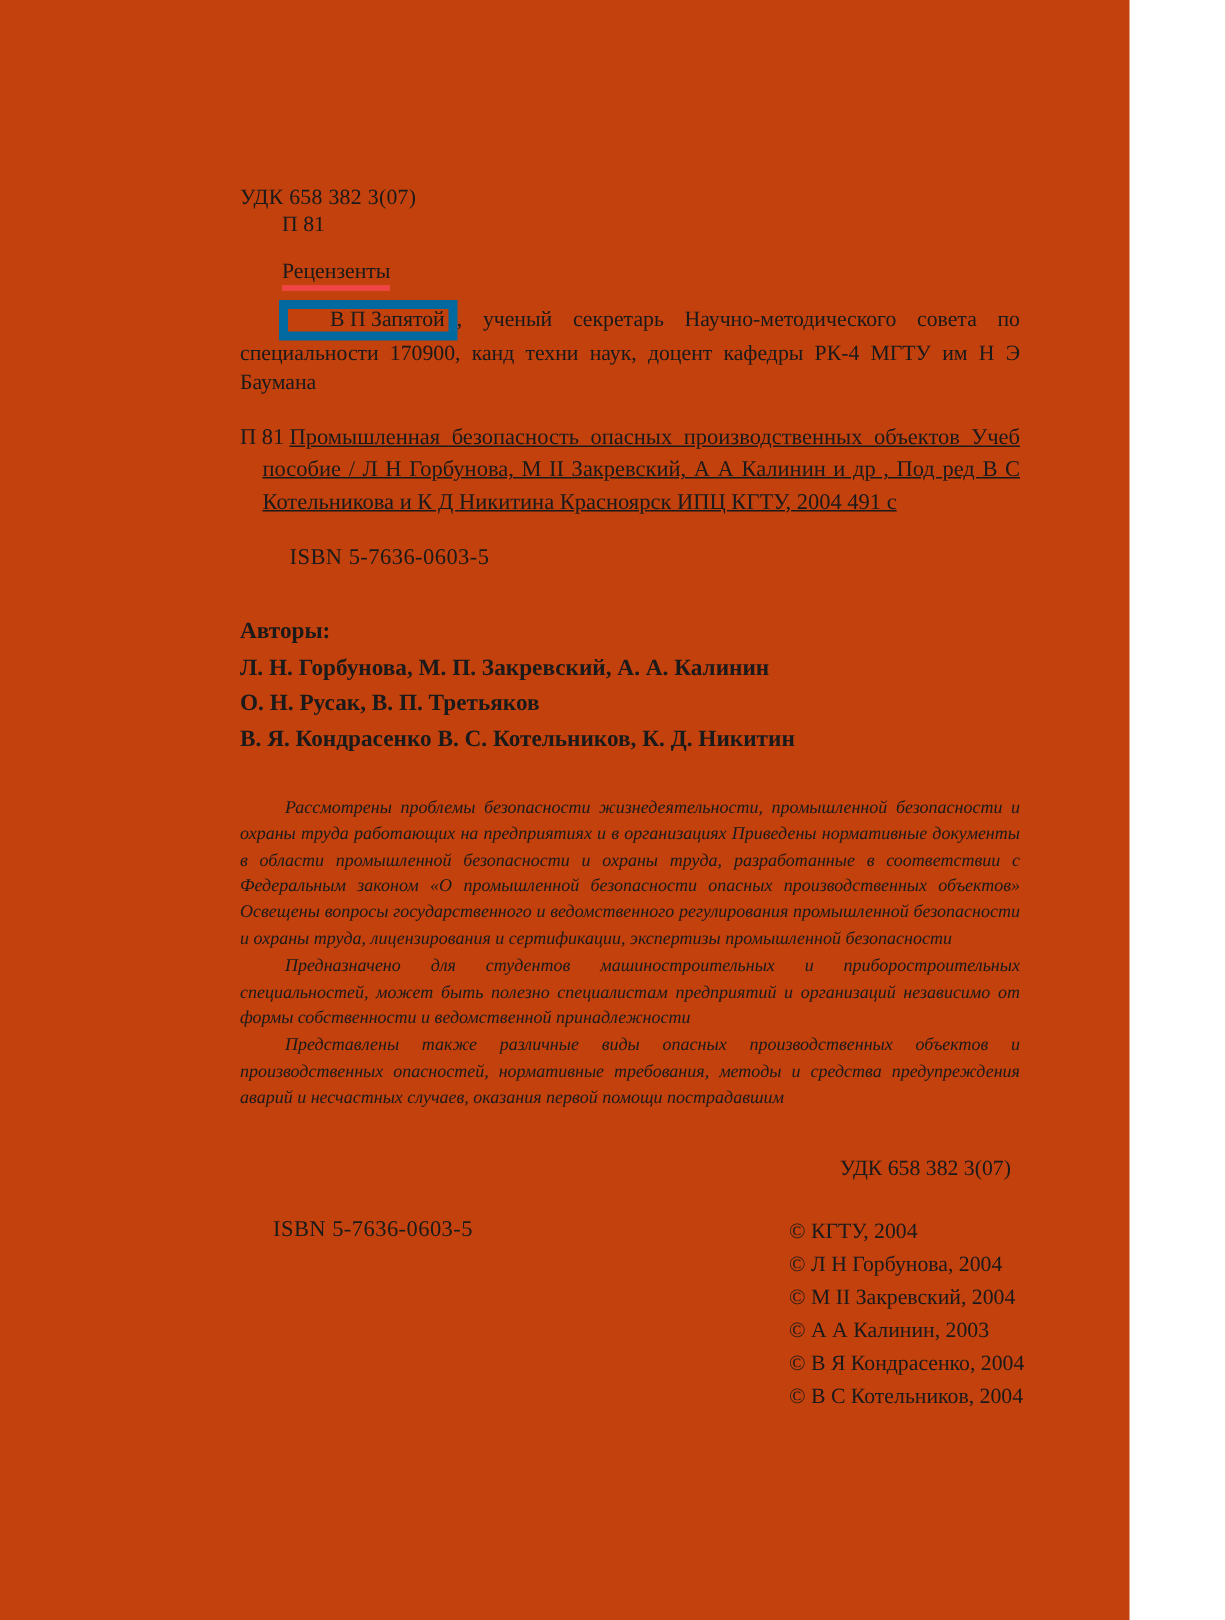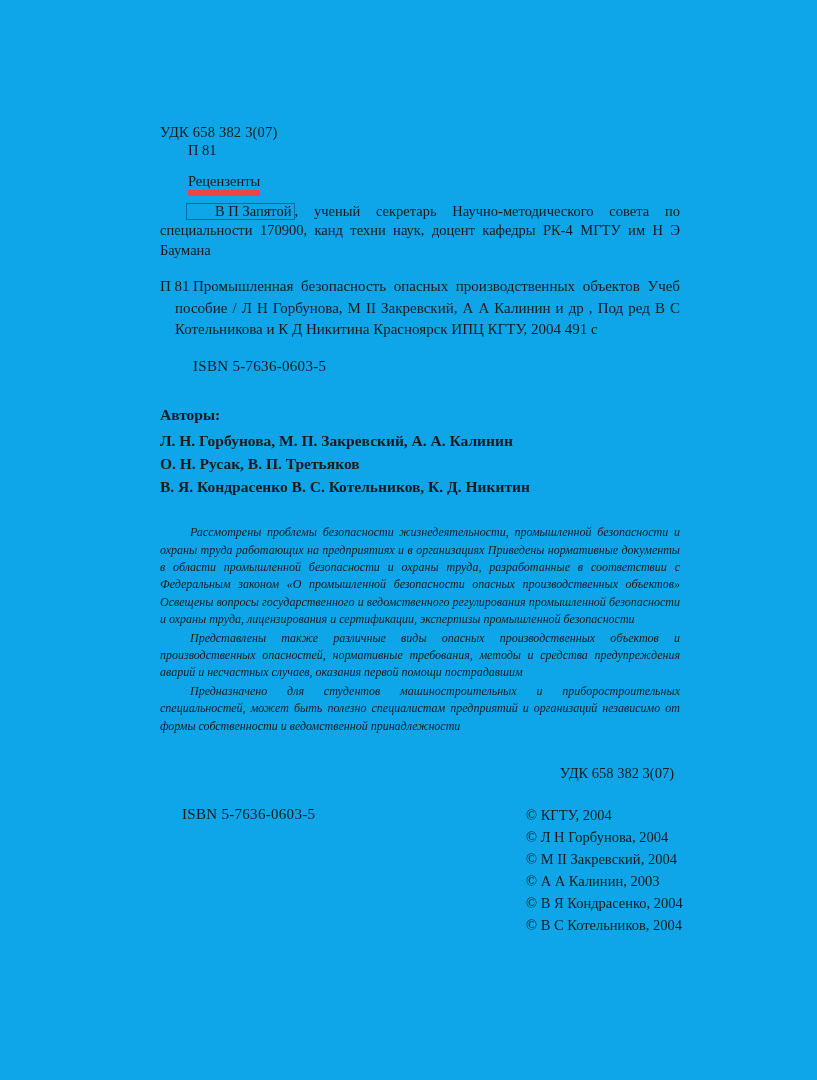--- a/index.html
+++ b/index.html
@@ -11,23 +11,23 @@
     width: 817px;
     height: 1080px;
     font-family: "Liberation Serif", serif;
     color: #1a1a1a;
     position: relative;
     overflow: hidden;
   }
   .page {
     position: absolute;
     left: 0; top: 0;
-    width: 817px;
+    width: 753px;
     height: 1080px;
-    background: #0ea5e9;
+    background: #c2410c;
   }
   .content {
     position: absolute;
     left: 160px;
     top: 124px;
     width: 520px;
   }
 
   
   .udk-top {
@@ -39,50 +39,51 @@
     margin-left: 28px;
     margin-top: 1px;
   }
 
   
   .reviewers-head {
     margin-top: 14px;
     margin-left: 28px;
     font-size: 14.5px;
     display: inline-block;
-    border-bottom: 6px solid #ef4444;
+    border-bottom: 4px solid #ef4444;
     padding-bottom: 0px;
     line-height: 1.15;
   }
   .rev-block {
     margin-top: 6px;
     font-size: 14.5px;
     line-height: 1.35;
     text-align: justify;
   }
   .rev-block p {
     margin: 0 0 2px 0;
     text-indent: 26px;
   }
   .boxed-name {
-    border: 1px solid #0369a1;
+    border: 6px solid #0369a1;
     padding: 0px 2px;
     display: inline-block;
     line-height: 1.05;
   }
 
   
   .biblio {
     margin-top: 16px;
     font-size: 15px;
     line-height: 1.42;
     text-align: justify;
   }
   .biblio-body {
     margin-left: 15px;
+    text-decoration: underline;
   }
   .biblio .lead {
     float: left;
     width: 33px;
   }
 
   .isbn-top {
     margin-top: 18px;
     margin-left: 33px;
     font-size: 15px;
@@ -170,22 +171,22 @@
 
     <div class="authors">
       <div class="caption">Авторы:</div>
       <div class="line-italic">Л. Н. Горбунова, М. П. Закревский, А. А. Калинин</div>
       <div>О. Н. Русак, В. П. Третьяков</div>
       <div>В. Я. Кондрасенко В. С. Котельников, К. Д. Никитин</div>
     </div>
 
     <div class="annotation">
       <p>Рассмотрены  проблемы  безопасности  жизнедеятельности,  промышленной безопасности и охраны труда работающих на предприятиях и в организациях Приведены нормативные документы в области промышленной безопасности и охраны труда,  разработанные  в  соответствии  с  Федеральным  законом  «О  промышленной безопасности опасных производственных объектов»  Освещены вопросы государственного и  ведомственного  регулирования  промышленной  безопасности  и  охраны  труда, лицензирования и сертификации, экспертизы промышленной безопасности</p>
+      <p>Предназначено  для  студентов  машиностроительных  и  приборостроительных специальностей,  может  быть  полезно  специалистам  предприятий  и  организаций независимо от формы собственности и ведомственной принадлежности</p>
       <p>Представлены  также  различные  виды  опасных  производственных  объектов  и производственных  опасностей,  нормативные  требования,  методы  и  средства предупреждения   аварий   и   несчастных   случаев,   оказания   первой   помощи пострадавшим</p>
-      <p>Предназначено  для  студентов  машиностроительных  и  приборостроительных специальностей,  может  быть  полезно  специалистам  предприятий  и  организаций независимо от формы собственности и ведомственной принадлежности</p>
     </div>
 
     <div class="udk-bottom">УДК 658 382 3(07)</div>
 
     <div class="bottom-row">
       <div class="isbn-bottom">ISBN 5-7636-0603-5</div>
       <div class="copyrights">
         <div>© КГТУ, 2004</div>
         <div>© Л Н Горбунова, 2004</div>
         <div>© М II Закревский, 2004</div>

